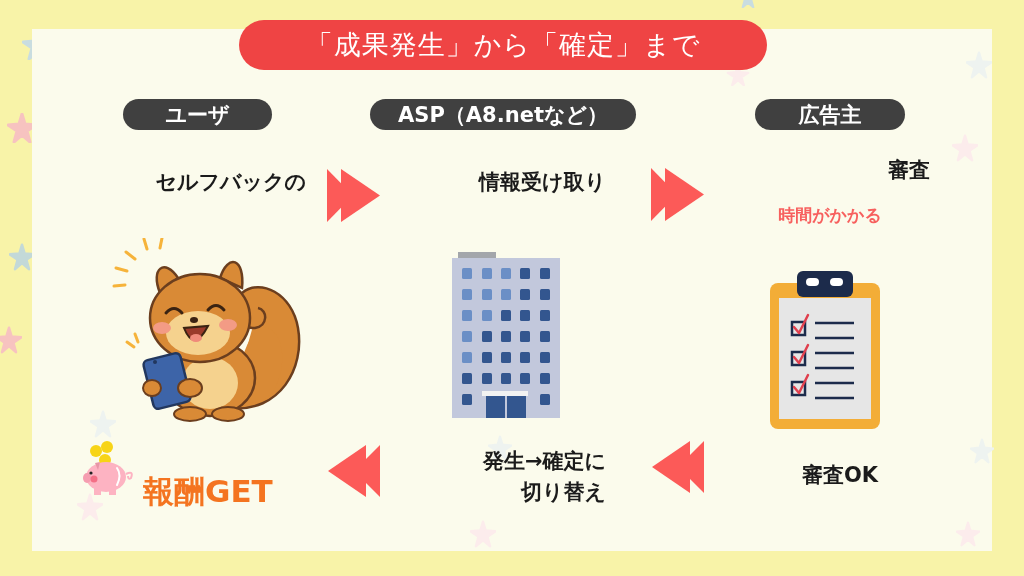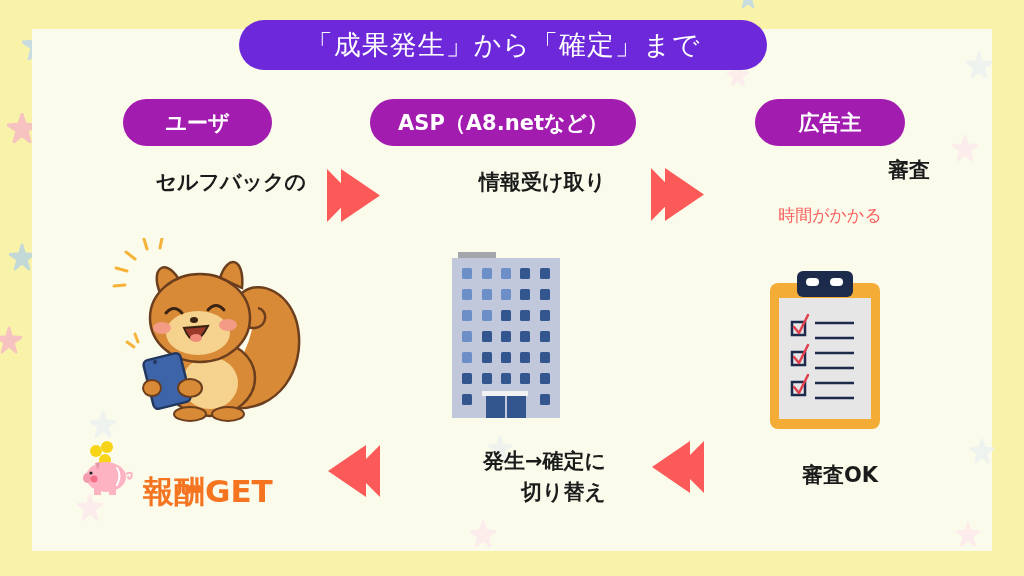--- a/index.html
+++ b/index.html
@@ -9,38 +9,38 @@
     font-family: "DejaVu Sans", "Liberation Sans", sans-serif;
     position: relative;
   }
   .panel {
     position: absolute; left: 32px; top: 29px; width: 960px; height: 522px;
     background: #fbfbec;
   }
   .star { position: absolute; }
   .title-pill {
     position: absolute; left: 239px; top: 20px; width: 528px; height: 50px;
-    background: #6d28d9; border-radius: 25px;
+    background: #ef4444; border-radius: 25px;
     color: #fff; font-size: 27px; letter-spacing: 1px;
     display: flex; align-items: center; justify-content: center;
     font-weight: normal;
   }
   .role-pill {
-    position: absolute; height: 47px; top: 99px;
-    background: #a21caf; border-radius: 24px;
+    position: absolute; height: 31px; top: 99px;
+    background: #404040; border-radius: 24px;
     color: #fff; font-size: 21px; font-weight: bold;
     display: flex; align-items: center; justify-content: center;
   }
   .step-text {
     position: absolute; text-align: right; color: #1b1b1b;
     font-size: 21px; font-weight: bold; line-height: 31px;
   }
   .note-text {
     position: absolute; text-align: center; color: #f7605e;
-    font-size: 17px; font-weight: normal; line-height: 26px;
+    font-size: 17px; font-weight: bold; line-height: 26px;
   }
   .reward-text {
     position: absolute; left: 143px; top: 455px;
     color: #f47420; font-size: 31px; font-weight: bold; margin-top: 16px;
   }
   .arrow { position: absolute; }
   .illus { position: absolute; }
 </style>
 </head>
 <body>

